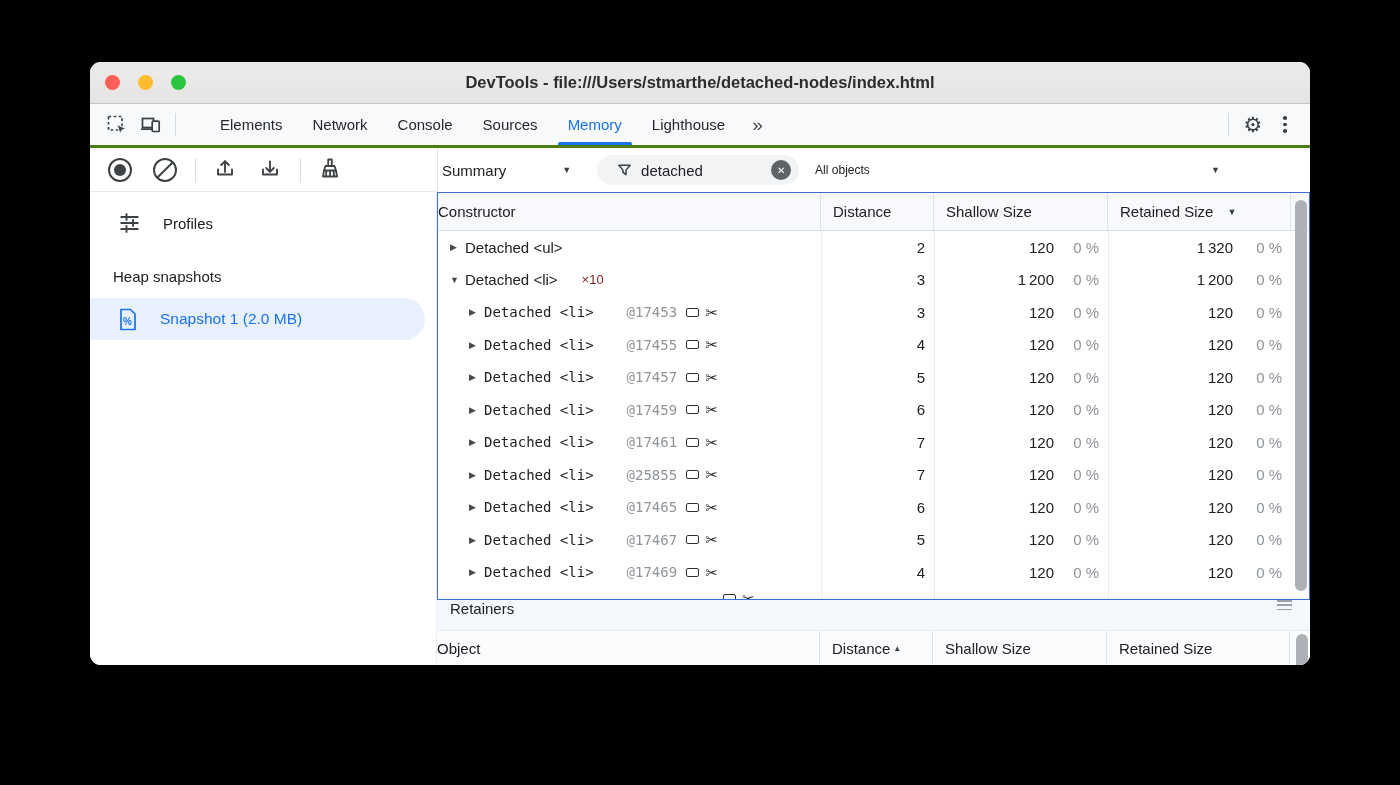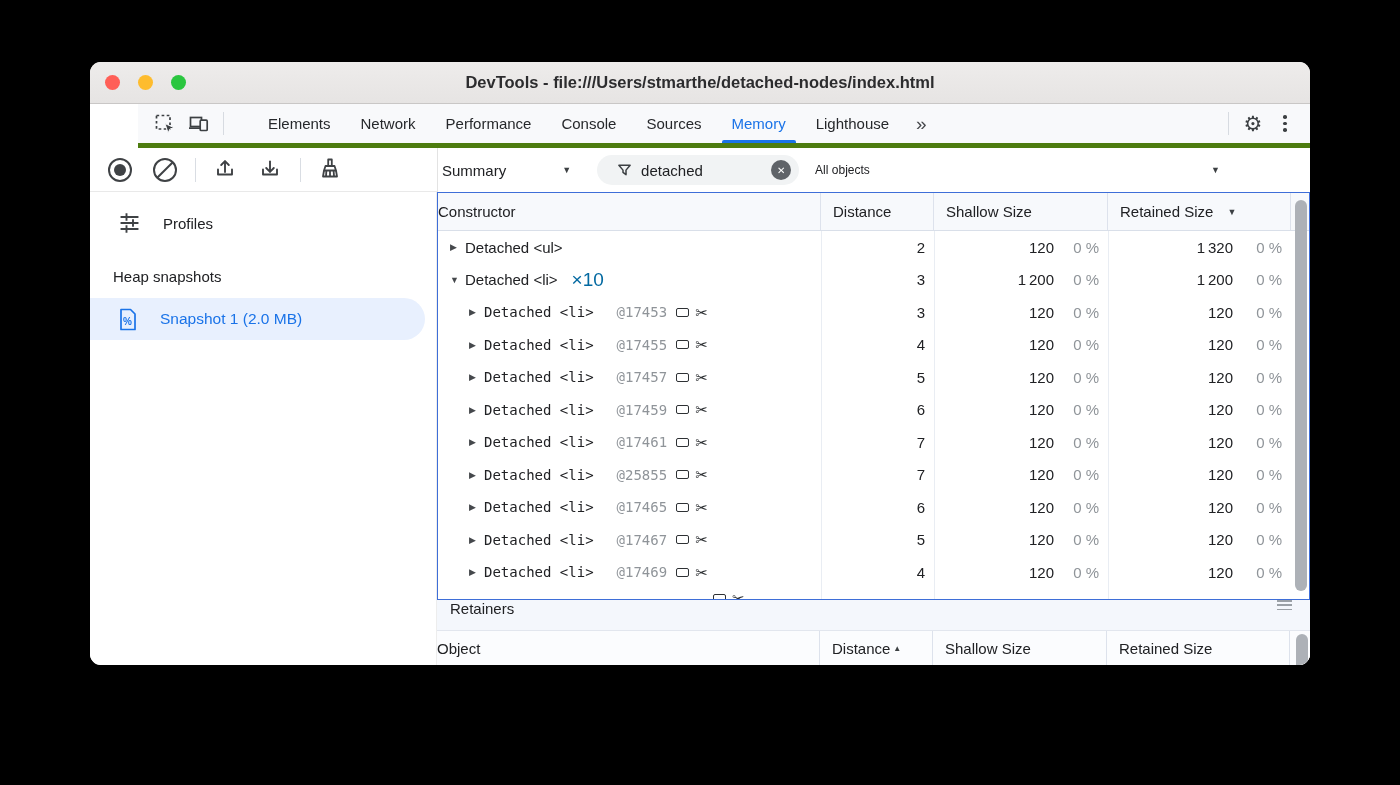--- a/index.html
+++ b/index.html
@@ -15,21 +15,21 @@
             border-bottom:1px solid #c9c7c6;display:flex;align-items:center;justify-content:center;}
   .traffic{position:absolute;left:15px;top:0;height:100%;display:flex;align-items:center;gap:18px;}
   .tl{width:15px;height:15px;border-radius:50%;display:block;}
   .tl.red{background:#ff5f57;}
   .tl.yellow{background:#febc2e;}
   .tl.green{background:#2ac63f;}
   .wtitle{font-size:16.5px;font-weight:700;color:#2c2c2e;}
 
   
   .tabbar{height:44px;background:#f8f9fb;display:flex;align-items:stretch;padding-left:10px;
-          border-bottom:5px solid #4d7c0f;margin-left:48px;}
+          border-bottom:3px solid #4d7c0f;}
   .tab-icons{display:flex;align-items:center;}
   .icon-btn{background:none;border:none;padding:0;width:34px;height:34px;display:flex;
             align-items:center;justify-content:center;cursor:pointer;}
   .vsep{width:1px;height:23px;background:#d7dbe1;margin:auto 7px;}
   .tabs{display:flex;align-items:stretch;margin-left:22px;}
   .tab{display:flex;align-items:center;padding:0 15px;font-size:15px;color:#26282b;position:relative;cursor:pointer;}
   .tab.active{color:#1a73e8;}
   .tab.active::after{content:'';position:absolute;left:5px;right:5px;bottom:0;height:3px;background:#1a73e8;border-radius:2px 2px 0 0;}
   .more-tabs{display:flex;align-items:center;padding:0 12px;font-size:19px;color:#47494d;cursor:pointer;}
   .tab-right{margin-left:auto;display:flex;align-items:center;padding-right:10px;}
@@ -86,21 +86,21 @@
   .sort-asc{font-size:8px;color:#3c4043;margin-left:3px;}
 
   .grid-body{position:relative;height:368px;overflow:hidden;}
   .vline{position:absolute;top:0;bottom:0;width:1px;background:#e9edf3;}
   .v1{left:383px;} .v2{left:496px;} .v3{left:670px;}
 
   .row{display:flex;height:32.5px;align-items:center;font-size:15px;color:#202124;cursor:pointer;}
   .ccell{display:flex;align-items:center;padding-left:12px;overflow:hidden;}
   .row.instance .ccell{padding-left:31px;}
   .exp{width:15px;font-size:9px;color:#45484c;flex:none;}
-  .ocount{color:#0369a1;font-size:19px;margin-left:14px;}
+  .ocount{color:#7f1d1d;font-size:13px;margin-left:24px;}
   .row.instance .oname,.row.instance .oid{font-family:"DejaVu Sans Mono",monospace;font-size:14px;}
   .oid{color:#8f9499;margin-left:9px;}
   .row-icons{display:none;}
   .row.instance .row-icons{display:inline-flex;align-items:center;gap:6px;margin-left:9px;}
   .rect-icon{width:13px;height:9px;border:1.6px solid #2e3134;border-radius:2px;display:block;}
   .scissors-icon{font-size:15px;line-height:1;color:#2e3134;}
   .row.partial{height:10px;overflow:hidden;align-items:flex-start;}
   .row.partial .row-icons{margin-left:206px;margin-top:2px;}
   .dcell{display:flex;align-items:center;justify-content:flex-end;padding-right:9px;}
   .size{display:flex;align-items:center;}
@@ -153,23 +153,20 @@
         <span class="vsep"></span>
       </div>
       <div class="tabs">
         <div class="tab">
             <span>Elements</span>
           </div>
           <div class="tab">
             <span>Network</span>
           </div>
           <div class="tab">
-            <span>Performance</span>
-          </div>
-          <div class="tab">
             <span>Console</span>
           </div>
           <div class="tab">
             <span>Sources</span>
           </div>
           <div class="tab active">
             <span>Memory</span>
           </div>
           <div class="tab">
             <span>Lighthouse</span>

